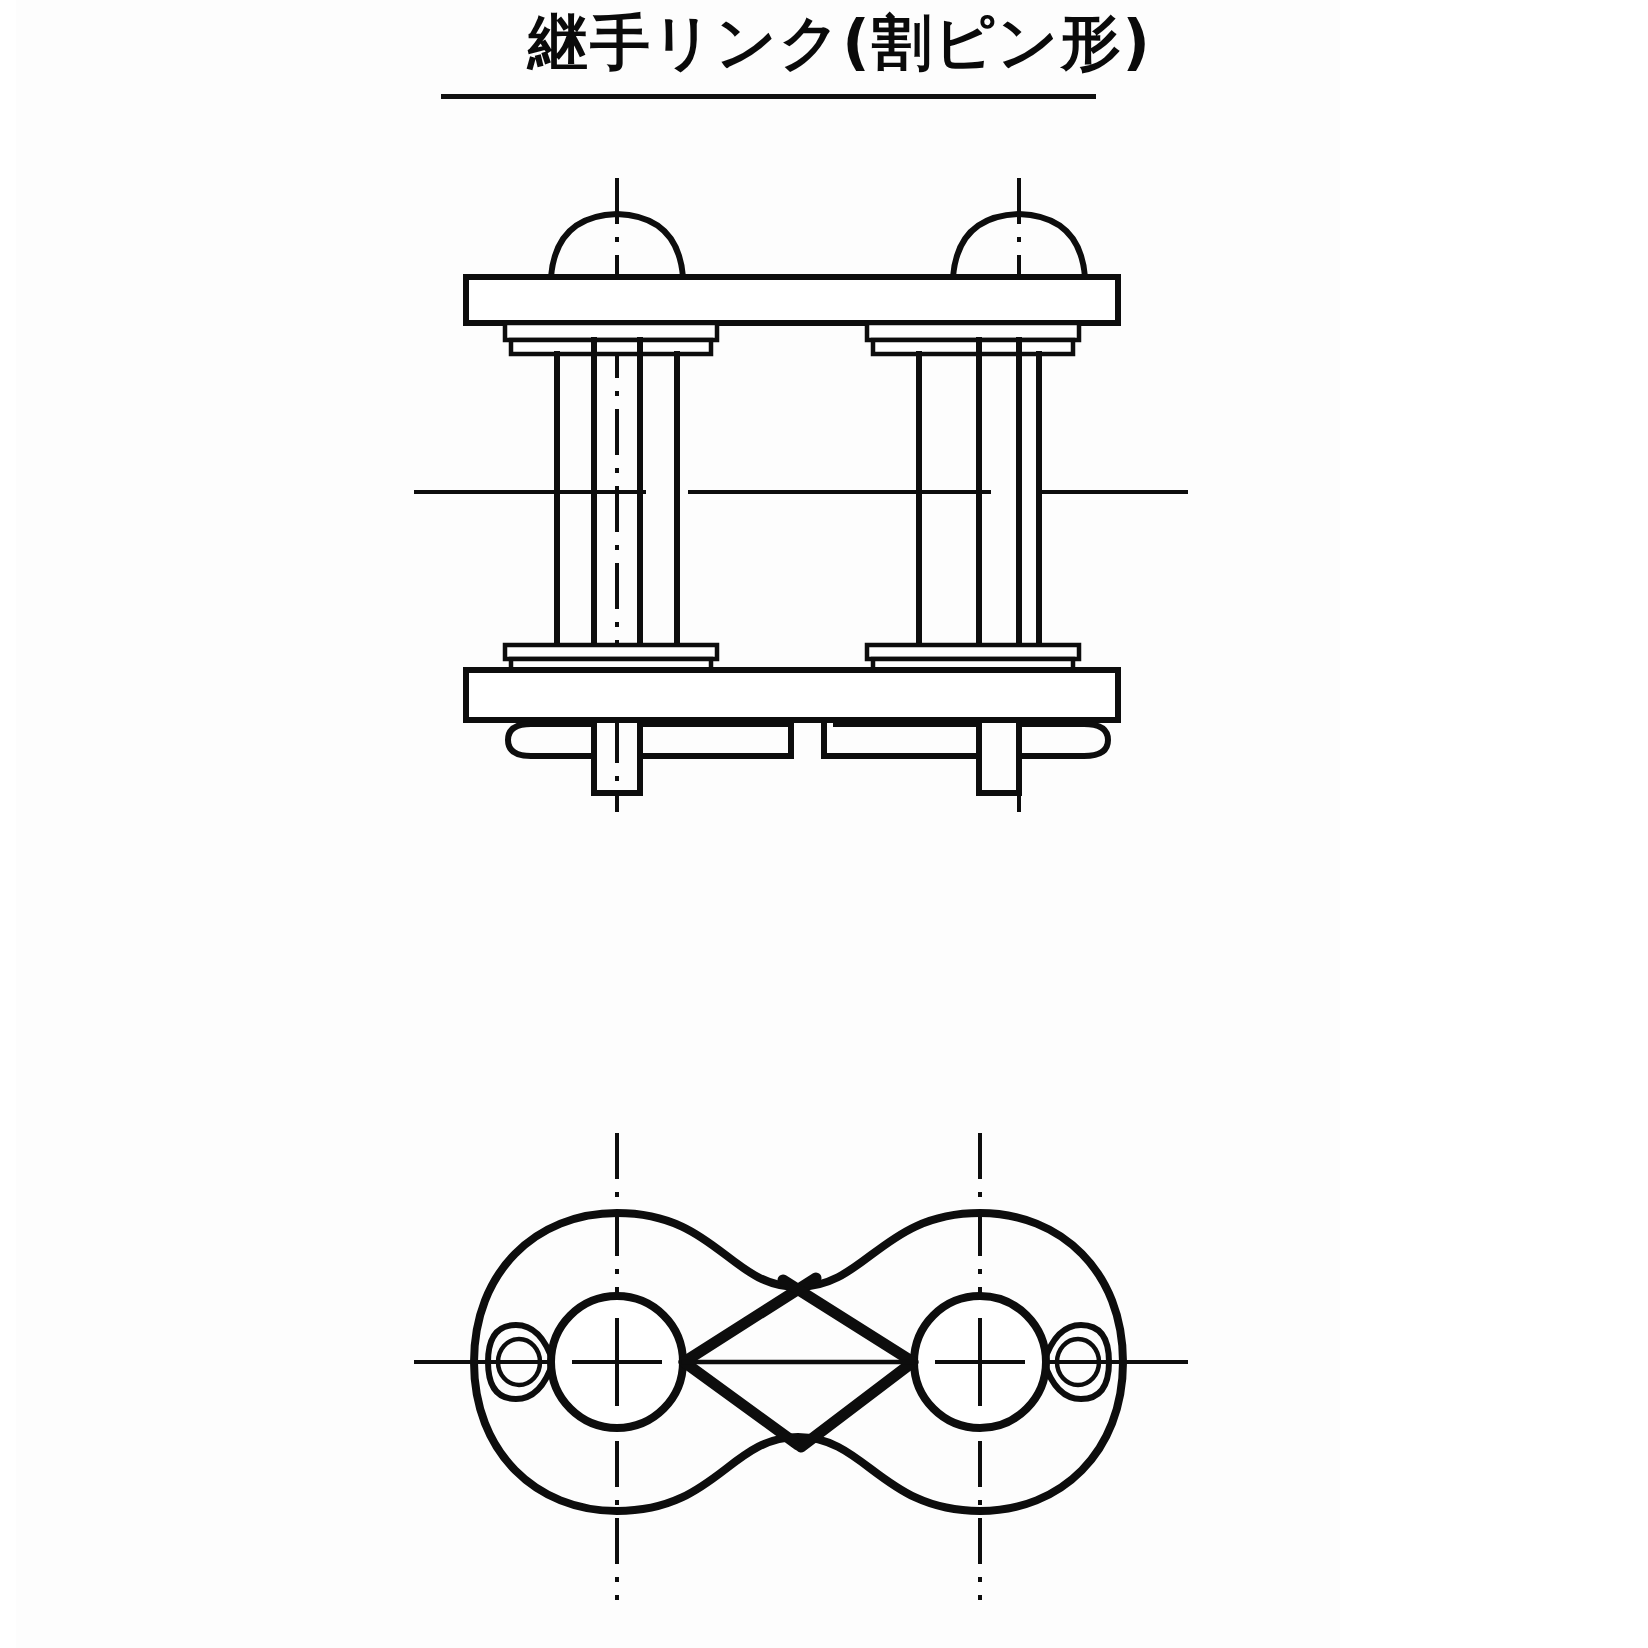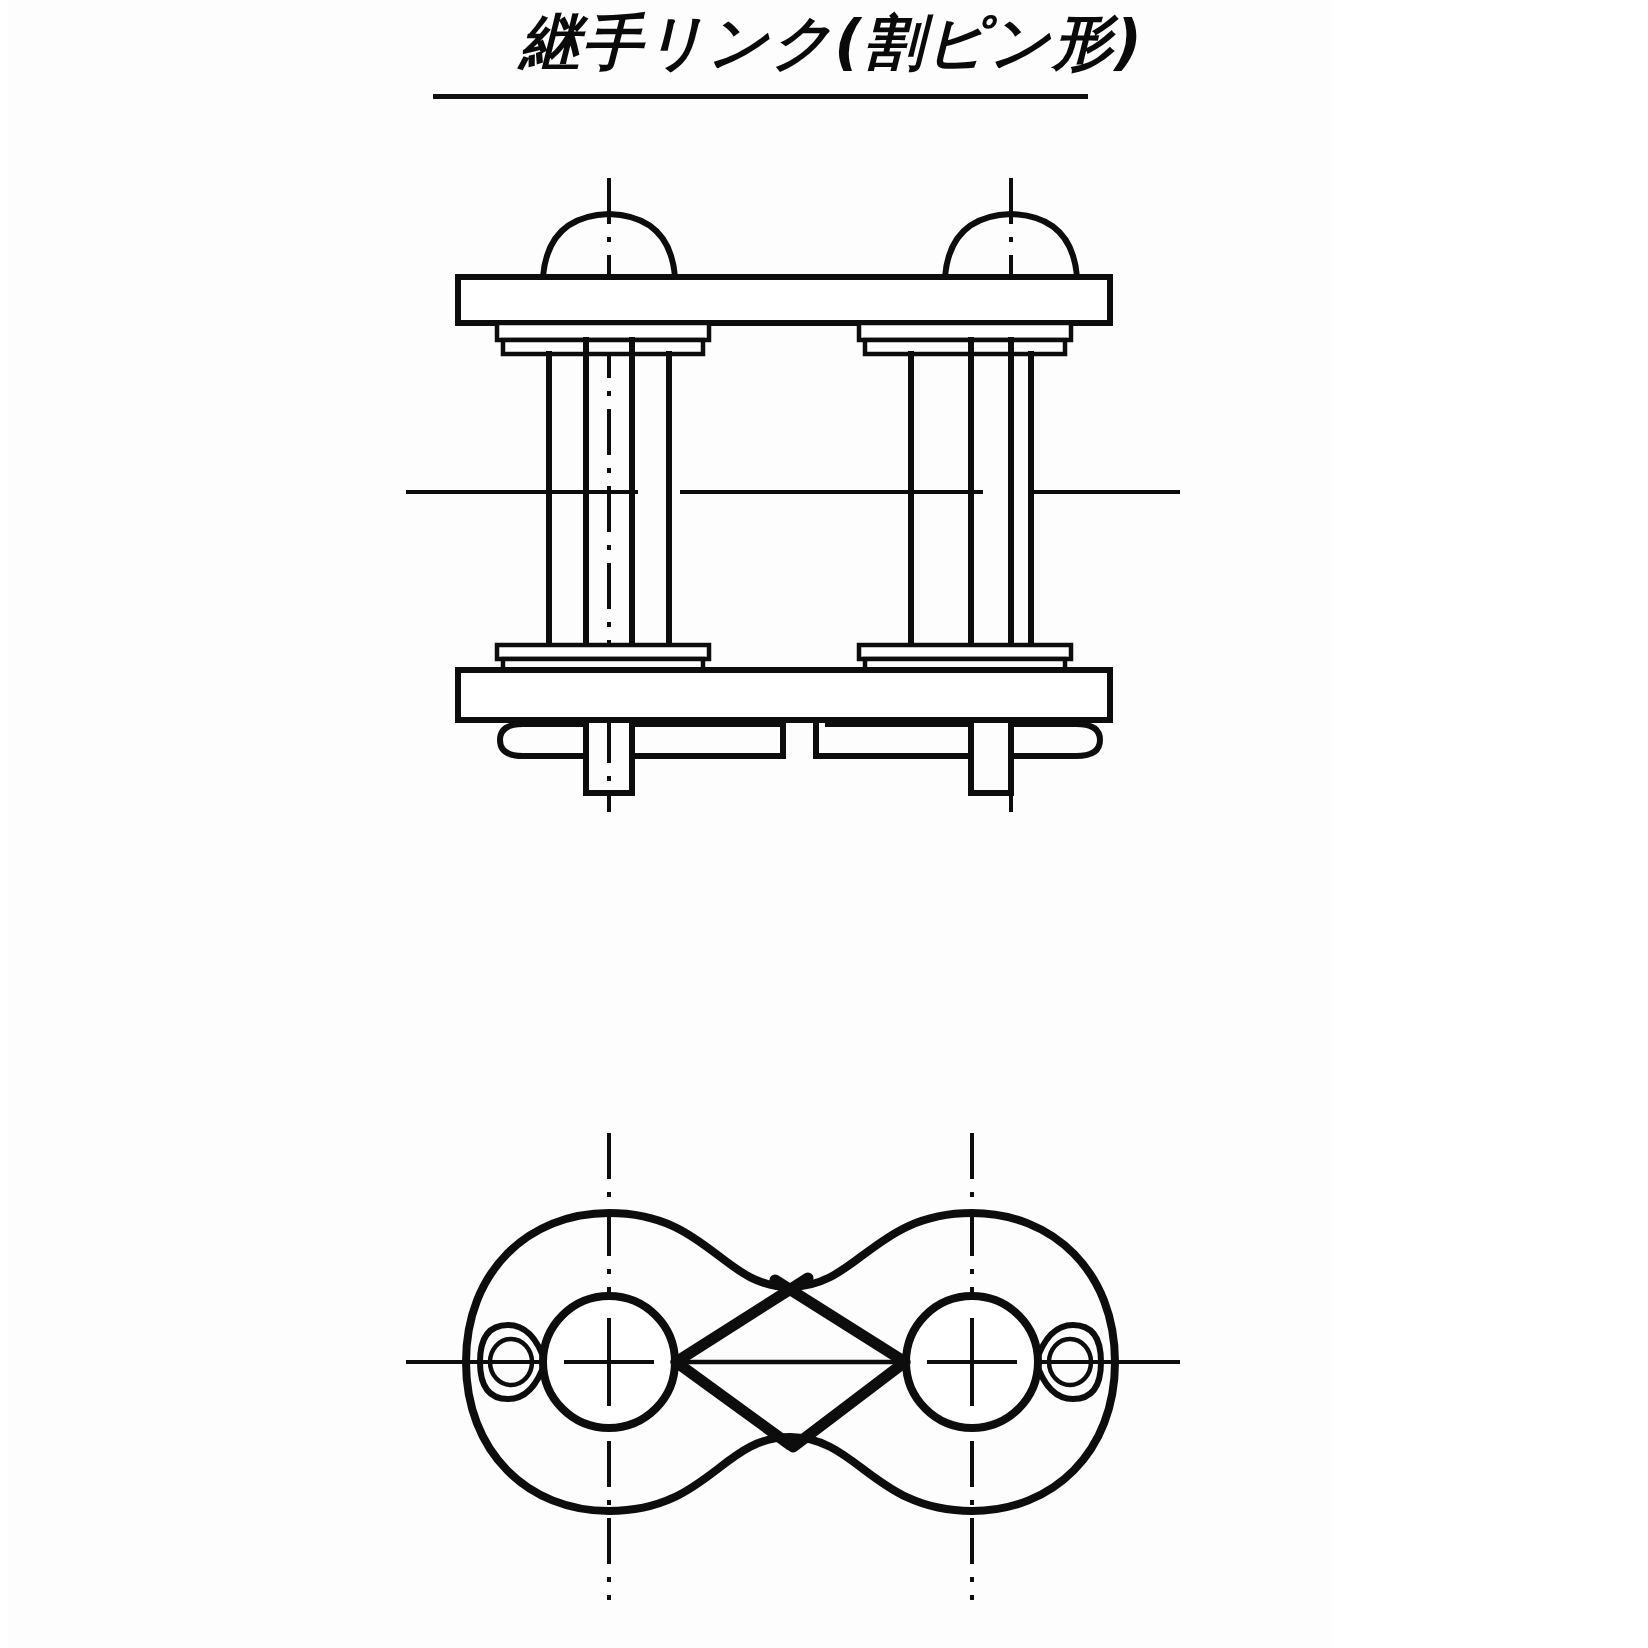--- a/index.html
+++ b/index.html
@@ -9,25 +9,24 @@
   }
   body {
     width: 1648px;
     height: 1648px;
     font-family: "Liberation Sans", sans-serif;
     position: relative;
     overflow: hidden;
   }
   #sheet {
     position: absolute;
-    left: 8px; top: 0;
+    left: 16px; top: 0;
     width: 1324px;
     height: 1648px;
     background: #fdfdfd;
-    font-style: italic;
   }
   #title-block {
     position: absolute;
     left: 0;
     top: 8px;
     width: 1648px;
     text-align: center;
     pointer-events: none;
   }
   #title-text {

